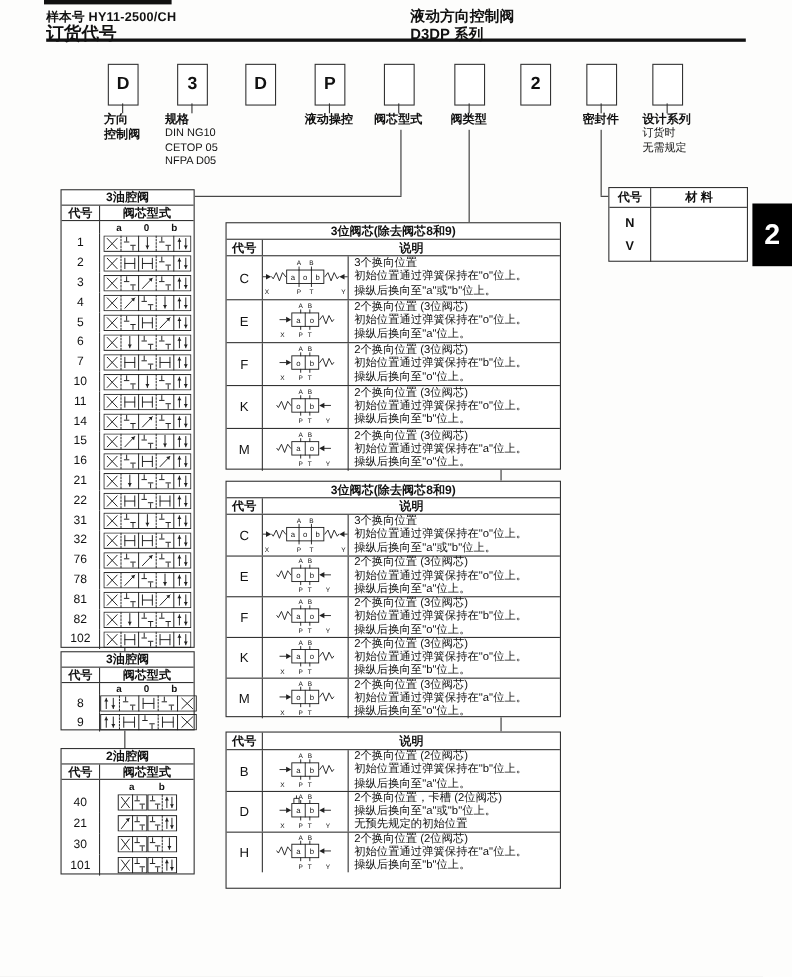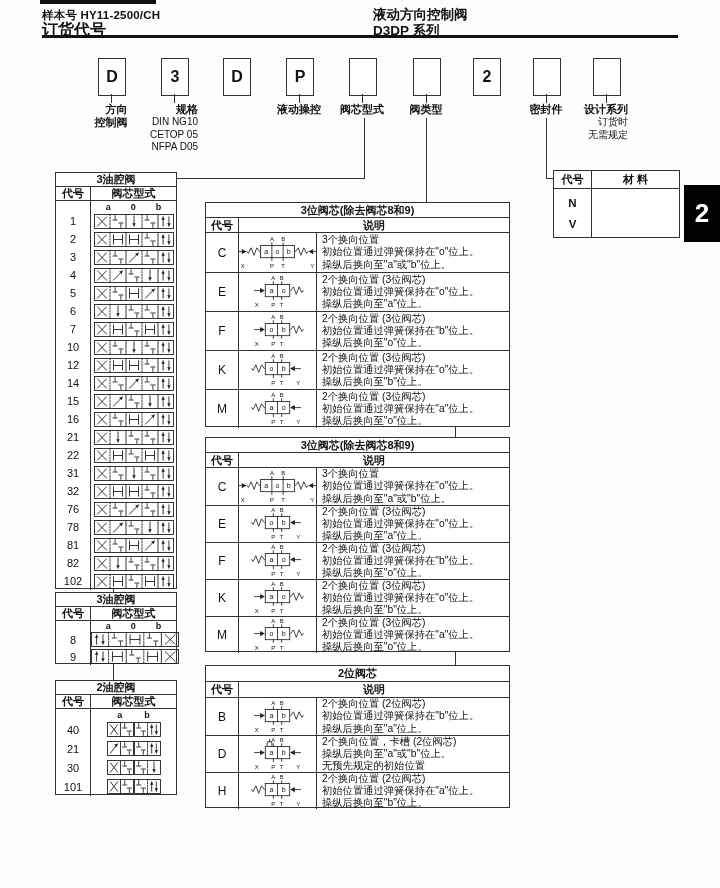--- a/index.html
+++ b/index.html
@@ -11,21 +11,21 @@
   #page-title{left:42px;top:20px;font-size:16px;font-weight:700;}
   #prod-title{left:373px;top:7px;font-size:13.5px;font-weight:700;line-height:15.5px;}
   #rule{left:42px;top:35px;width:636px;height:3px;background:#111;}
   #artifact{left:40px;top:0;width:116px;height:4px;background:#111;}
   
   .ob{position:absolute;top:58px;width:26px;height:36px;border:1.4px solid #333;background:#fff;
       display:flex;align-items:center;justify-content:center;font-size:16px;font-weight:700;}
   .tick{position:absolute;width:1px;background:#333;}
   .hline{position:absolute;height:1px;background:#333;}
   .vline{position:absolute;width:1px;background:#333;}
-  .oblabel{position:absolute;transform:translateX(-50%);text-align:right;font-size:11px;
+  .oblabel{position:absolute;transform:translateX(-50%);text-align:left;font-size:11px;
            font-weight:700;line-height:13px;white-space:nowrap;}
   .oblabel .sub{font-weight:400;font-size:10px;line-height:12.5px;}
   
   .tbl{position:absolute;border:1px solid #333;background:#fff;box-sizing:border-box;}
   .tbl .trow{box-sizing:border-box;position:relative;}
   .ttitle{border-bottom:1px solid #333;font-size:11px;font-weight:700;display:flex;
           align-items:center;justify-content:center;}
   .thead{border-bottom:1px solid #333;display:flex;font-size:11px;font-weight:700;}
   .ccell{border-right:1px solid #333;display:flex;align-items:center;justify-content:center;
          box-sizing:border-box;flex:0 0 auto;}
@@ -297,21 +297,21 @@
               <path d="M40.0,1.8 V12.2" fill="none" stroke="#222" stroke-width="0.9" stroke-linecap="round"></path>
               <polygon points="38.2,9.2 41.8,9.2 40.0,12.2" fill="#222"></polygon>
               <path d="M53.1,1.6 V5.2 M51,6 H55.2 M58.9,13.4 V9.8 M56.8,9 H61" fill="none" stroke="#222" stroke-width="0.9" stroke-linecap="round"></path>
               <path d="M69.1,2.8 V12.2 M74.9,2.8 V12.2" fill="none" stroke="#222" stroke-width="0.9" stroke-linecap="round"></path>
               <polygon points="67.3,5.8 70.89999999999999,5.8 69.1,2.8" fill="#222"></polygon>
               <polygon points="73.10000000000001,9.2 76.7,9.2 74.9,12.2" fill="#222"></polygon>
             </svg>
           </div>
         </div>
         <div class="trow srow" style="height: 18px;">
-          <div class="ccell" style="width: 35px;">12</div>
+          <div class="ccell" style="width: 35px;">11</div>
           <div class="scell">
             <svg width="80" height="15" viewBox="0 0 80 15">
               <rect x="0.5" y="0.5" width="79" height="14" fill="none" stroke="#222" stroke-width="0.9" stroke-linecap="round"></rect>
               <path d="M16.0,0.5 V14.5" fill="none" stroke="#222" stroke-width="0.9" stroke-linecap="round" stroke-dasharray="1.6 1.4"></path>
               <path d="M32.0,0.5 V14.5" fill="none" stroke="#222" stroke-width="0.9" stroke-linecap="round"></path>
               <path d="M48.0,0.5 V14.5" fill="none" stroke="#222" stroke-width="0.9" stroke-linecap="round" stroke-dasharray="1.6 1.4"></path>
               <path d="M64.0,0.5 V14.5" fill="none" stroke="#222" stroke-width="0.9" stroke-linecap="round"></path>
               <path d="M3.5,2.8 L12.5,12.2 M12.5,2.8 L3.5,12.2" fill="none" stroke="#222" stroke-width="0.9" stroke-linecap="round"></path>
               <path d="M19.5,2.8 V12.2 M28.5,2.8 V12.2 M19.5,7.5 H28.5" fill="none" stroke="#222" stroke-width="0.9" stroke-linecap="round"></path>
               <path d="M35.5,2.8 V12.2 M44.5,2.8 V12.2 M35.5,7.5 H44.5" fill="none" stroke="#222" stroke-width="0.9" stroke-linecap="round"></path>
@@ -999,21 +999,20 @@
           <div class="scell desc" style="justify-content: flex-start; align-items: center; padding-left: 5px;">
             <div>
               <div>2个换向位置 (3位阀芯)</div>
               <div>初始位置通过弹簧保持在"a"位上。</div>
               <div>操纵后换向至"o"位上。</div>
             </div>
           </div>
         </div>
       </div>
       <div class="tbl" style="left: 205px; top: 665px; width: 305px; height: 143px;">
-        <div class="trow ttitle" style="height: 16px;">2位阀芯</div>
         <div class="trow thead" style="height: 16px;">
           <div class="ccell" style="width: 33px;">代号</div>
           <div class="scell">说明</div>
         </div>
         <div class="trow srow" style="height: 37px;">
           <div class="ccell codeletter" style="width: 33px;">B</div>
           <div class="ccell" style="width: 78px;">
             <svg width="82" height="36" viewBox="-2 0 82 36">
               <rect x="26" y="10" width="26" height="13" fill="none" stroke="#222" stroke-width="0.9" stroke-linecap="round"></rect>
               <path d="M39,10 V23" fill="none" stroke="#222" stroke-width="0.9" stroke-linecap="round"></path>

